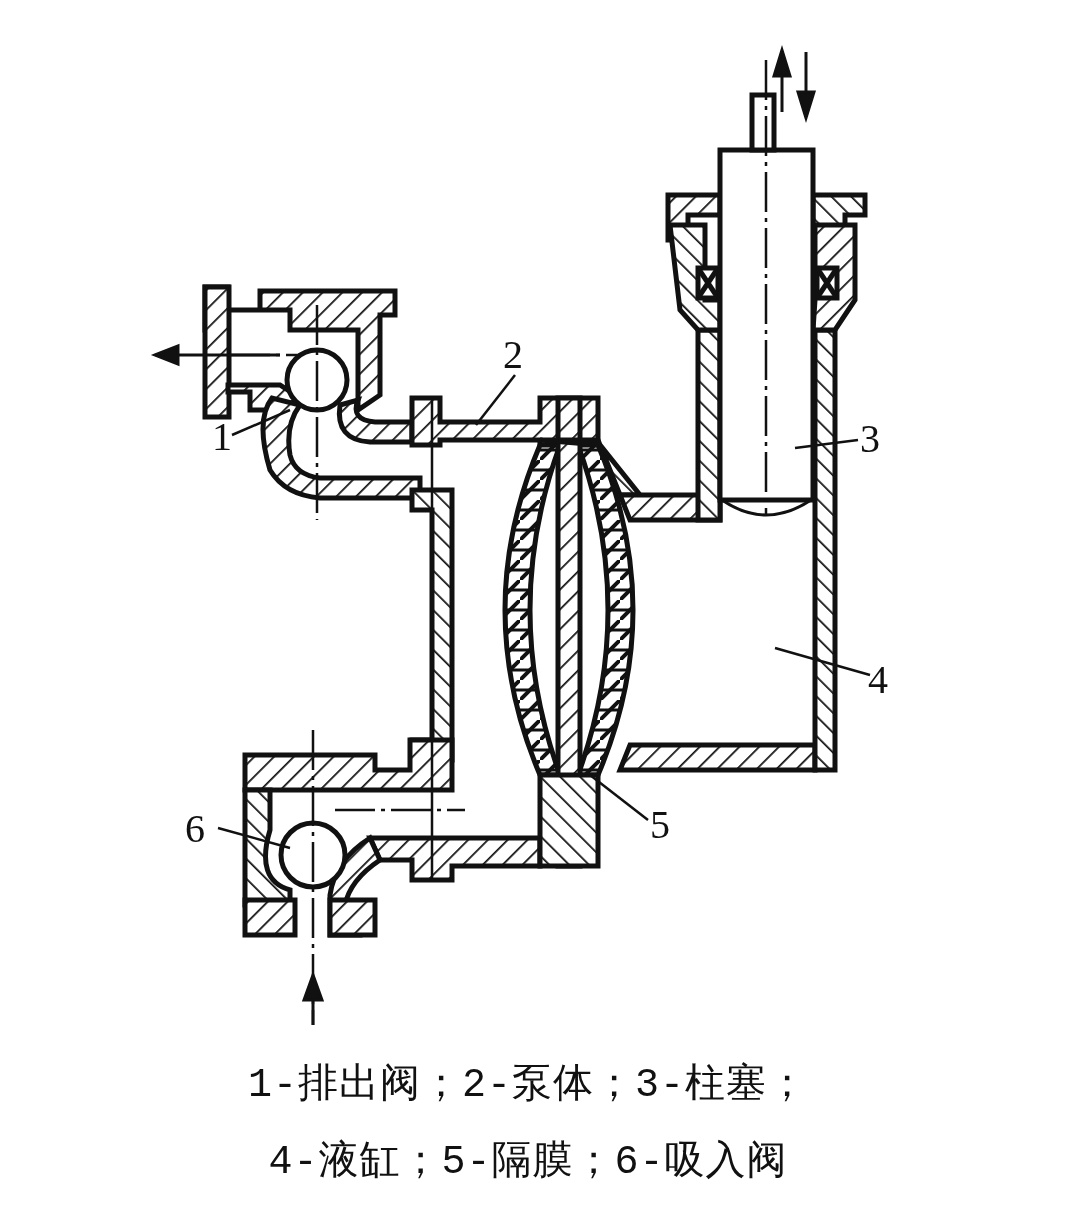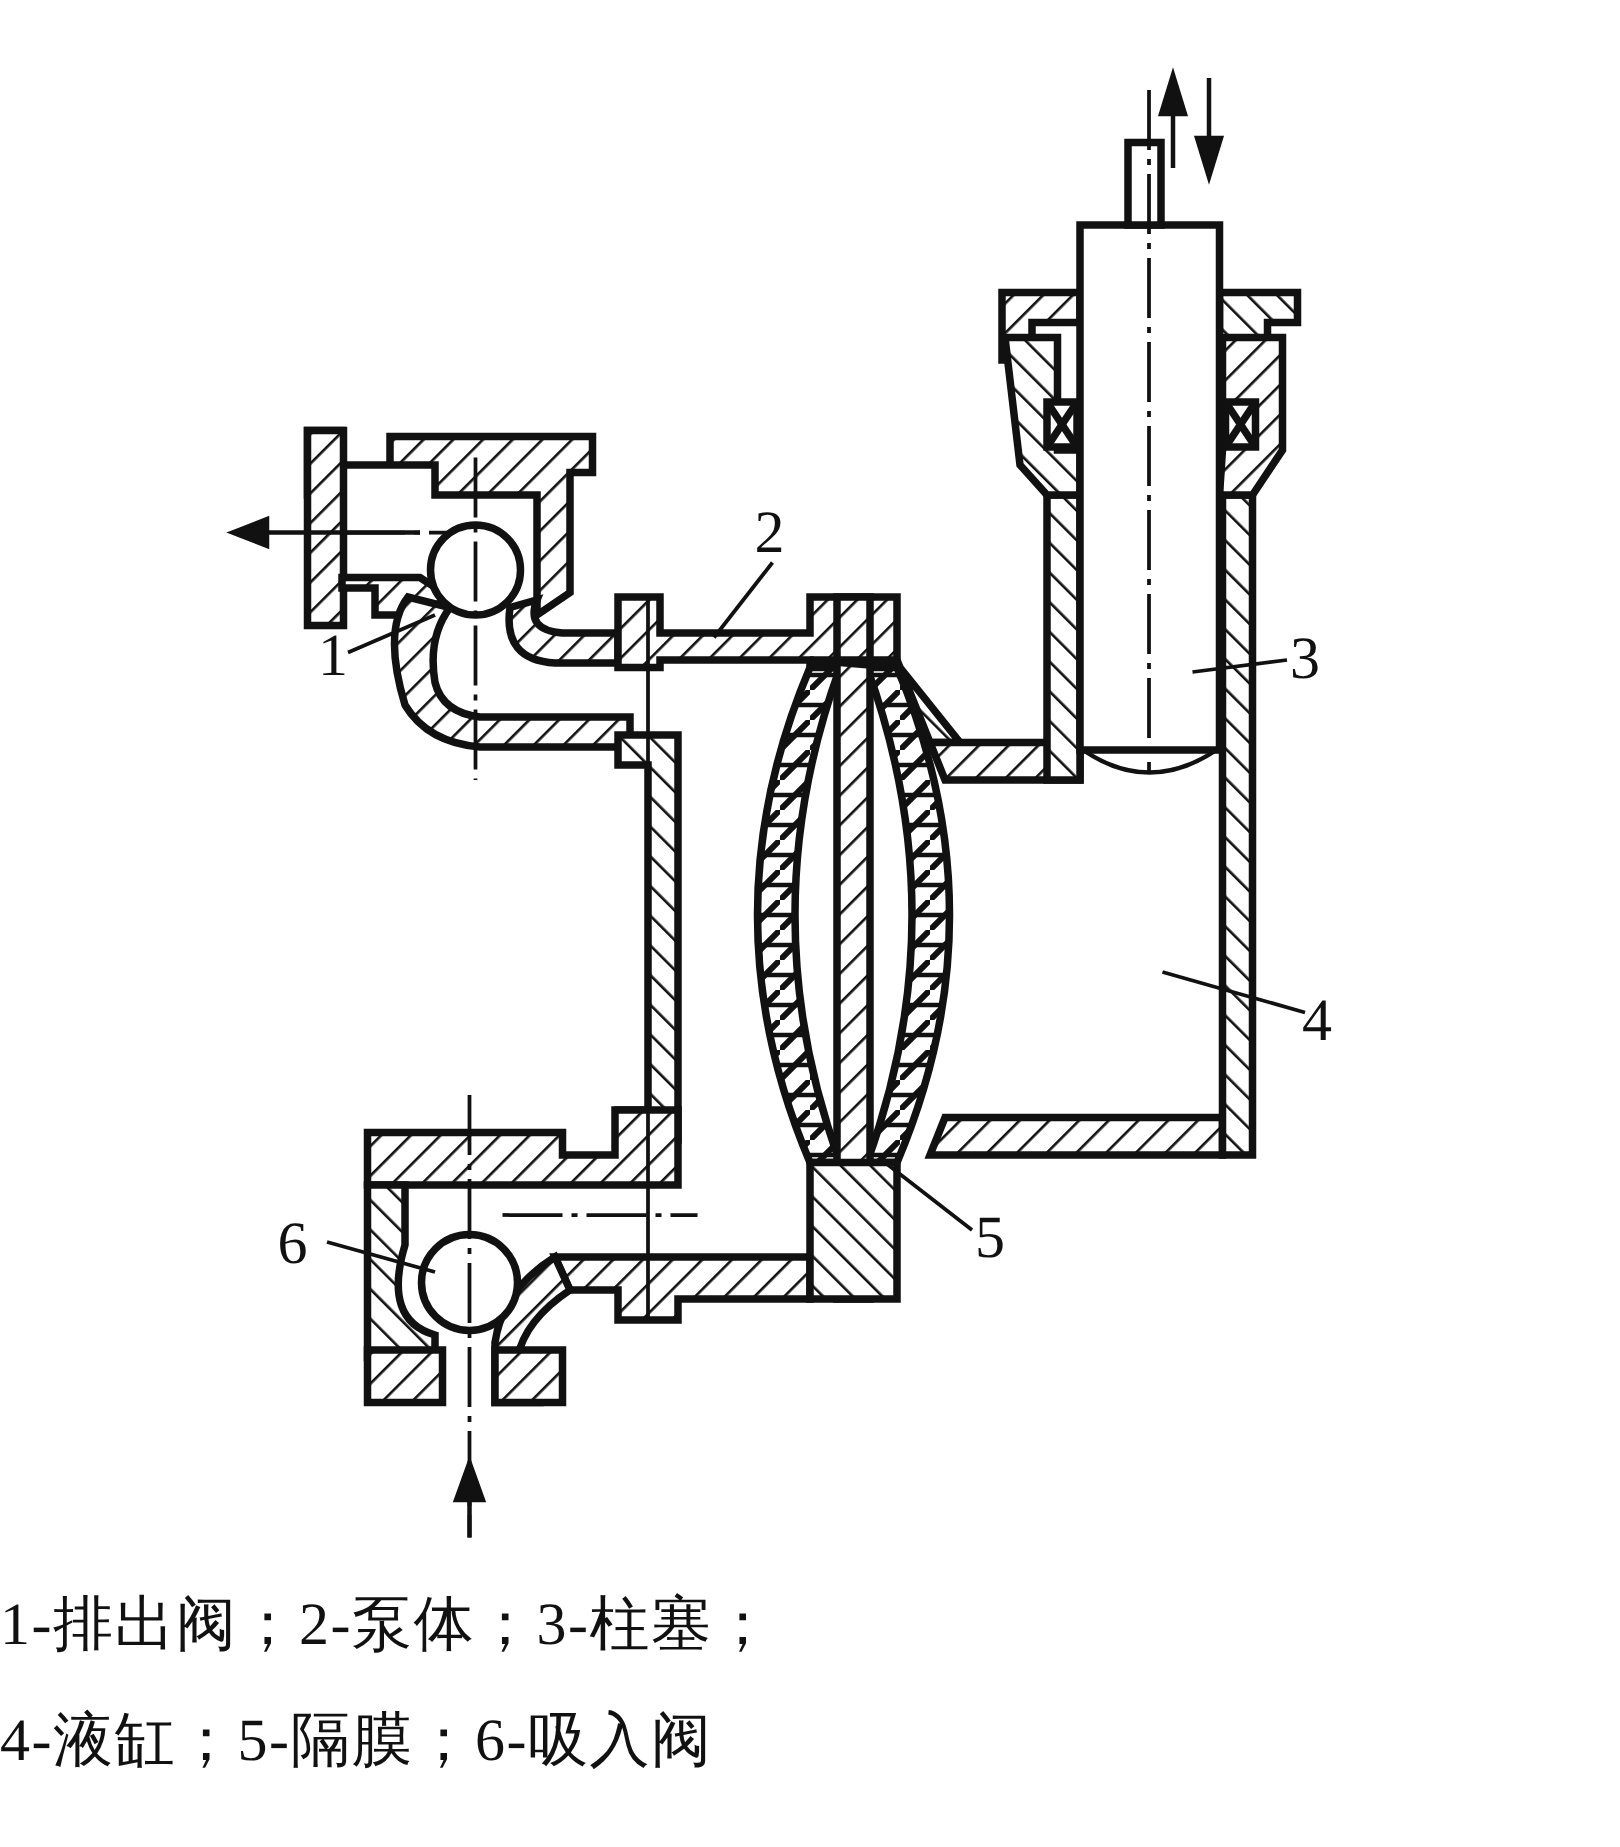--- a/index.html
+++ b/index.html
@@ -1,21 +1,21 @@
 <!DOCTYPE html>
 <html><head>
   <meta charset="utf-8">
   <style>
     html, body { margin: 0; padding: 0; background: #ffffff; }
     body { width: 1080px; height: 1231px; position: relative; overflow: hidden; }
     #figure { position: absolute; left: 0; top: 0; width: 1080px; height: 1231px; }
     .lbl { font-family: "Liberation Serif", "DejaVu Serif", serif; font-size: 40px; fill: #111; }
     .caption {
-      position: absolute; left: 0; width: 1056px; text-align: left;
-      font-family: Liberation Serif, serif;
+      position: absolute; left: 0; width: 1056px; text-align: center;
+      font-family: Liberation Mono, monospace;
       font-size: 40px; color: #111; letter-spacing: 1px;
     }
     #caption-line-1 { top: 1055px; }
     #caption-line-2 { top: 1132px; }
   </style>
 </head>
 <body>
 
 <svg id="figure" viewBox="0 0 1080 1231" xmlns="http://www.w3.org/2000/svg">
   <defs>

